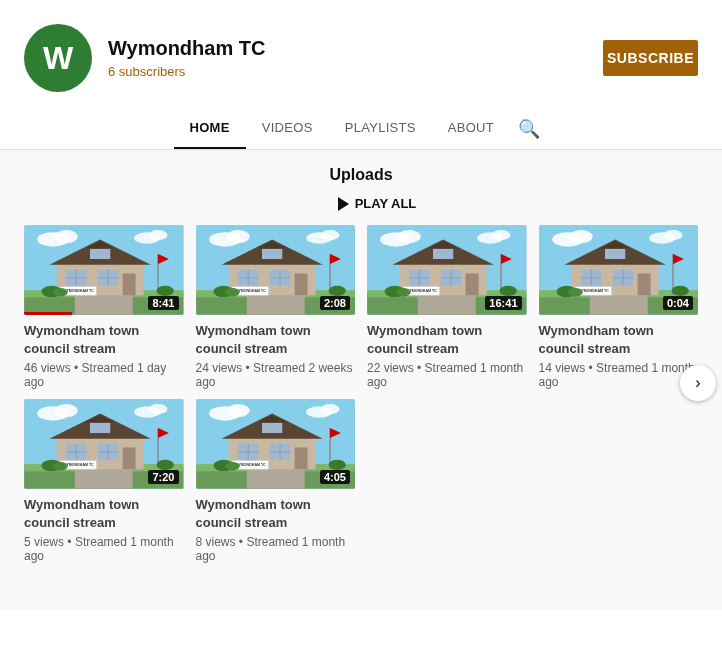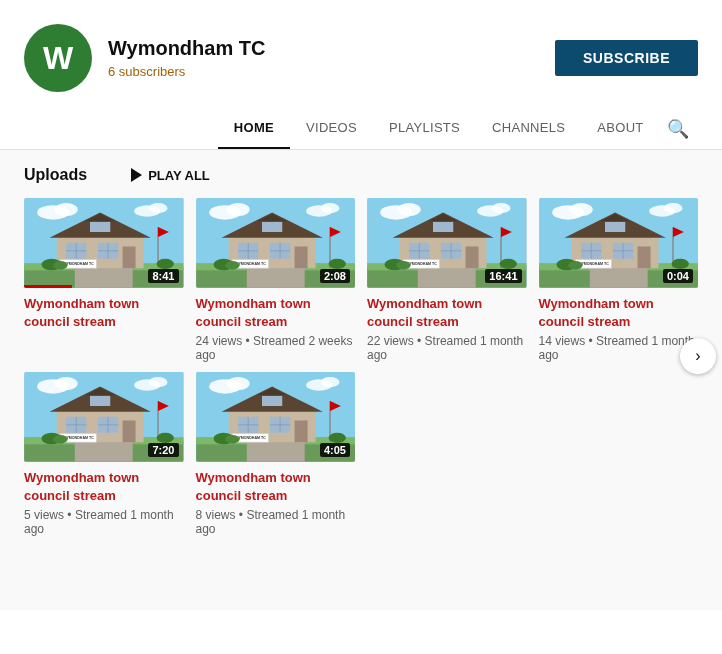--- a/index.html
+++ b/index.html
@@ -39,40 +39,40 @@
     .channel-name {
       font-size: 20px;
       font-weight: 600;
       color: #0f0f0f;
     }
     .channel-subscribers {
       font-size: 13px;
       color: #a16207;
     }
     .subscribe-btn {
-      background: #0c4a6e;
+      background: #a16207;
       color: #fff;
       border: none;
-      padding: 10px 28px;
+      padding: 10px 4px;
       font-size: 14px;
       font-weight: 700;
       letter-spacing: 0.5px;
       cursor: pointer;
       border-radius: 2px;
       text-transform: uppercase;
     }
 
     
     .nav-tabs {
       display: flex;
       align-items: center;
       border-bottom: 1px solid #e0e0e0;
       padding: 0 24px;
       background: #fff;
-      justify-content: flex-end;
+      justify-content: center;
     }
     .nav-tabs-left {
       display: flex;
       align-items: center;
     }
     .nav-tab {
       padding: 12px 16px;
       font-size: 13px;
       font-weight: 500;
       color: #606060;
@@ -99,20 +99,21 @@
       background: #f9f9f9;
       min-height: 460px;
     }
 
     
     .section-header {
       display: flex;
       align-items: center;
       gap: 12px;
       margin-bottom: 14px;
+      flex-direction: column;
     }
     .section-title {
       font-size: 16px;
       font-weight: 700;
       color: #0f0f0f;
     }
     .play-all-btn {
       display: flex;
       align-items: center;
       gap: 6px;
@@ -171,21 +172,21 @@
       bottom: 0;
       left: 0;
       height: 3px;
       background: #cc0000;
       width: 30%;
     }
 
     .video-title {
       font-size: 13px;
       font-weight: 600;
-      color: #b91c1c;
+      color: #404040;
       margin-top: 7px;
       line-height: 1.4;
     }
     .video-meta {
       font-size: 12px;
       color: #606060;
       margin-top: 3px;
     }
 
     
@@ -223,21 +224,20 @@
     </div>
   </div>
   <button class="subscribe-btn">SUBSCRIBE</button>
 </div>
 
 <div class="nav-tabs">
   <div class="nav-tabs-left">
     <div class="nav-tab active">HOME</div>
     <div class="nav-tab">VIDEOS</div>
     <div class="nav-tab">PLAYLISTS</div>
-    <div class="nav-tab">CHANNELS</div>
     <div class="nav-tab">ABOUT</div>
   </div>
   <div class="search-icon-nav">🔍</div>
 </div>
 
 <div class="content-area">
 
   <div class="section-header">
     <span class="section-title">Uploads</span>
     <button class="play-all-btn">
@@ -285,20 +285,21 @@
 
         <line x1="185" y1="40" x2="185" y2="97" stroke="#888" stroke-width="2"></line>
         <polygon points="185,40 200,47 185,54" fill="#cc0000"></polygon>
 
         <ellipse cx="38" cy="92" rx="14" ry="8" fill="#3a7a2a"></ellipse>
         <ellipse cx="195" cy="91" rx="12" ry="7" fill="#3a7a2a"></ellipse>
         <ellipse cx="50" cy="93" rx="10" ry="6" fill="#4a8a3a"></ellipse>
       </svg>
     <div class="duration-badge">8:41</div><div class="progress-bar"></div></div>
         <div class="video-title">Wymondham town council stream</div>
+        <div class="video-meta">46 views • Streamed 1 day ago</div>
       </div>
       <div class="video-card">
         <div class="video-thumbnail">
       <svg viewBox="0 0 220 124" xmlns="http://www.w3.org/2000/svg" width="100%" height="100%">
 
         <rect width="220" height="124" fill="#87ceeb"></rect>
 
         <ellipse cx="40" cy="20" rx="22" ry="10" fill="white" opacity="0.9"></ellipse>
         <ellipse cx="58" cy="16" rx="16" ry="9" fill="white" opacity="0.9"></ellipse>
         <ellipse cx="170" cy="18" rx="18" ry="8" fill="white" opacity="0.85"></ellipse>

